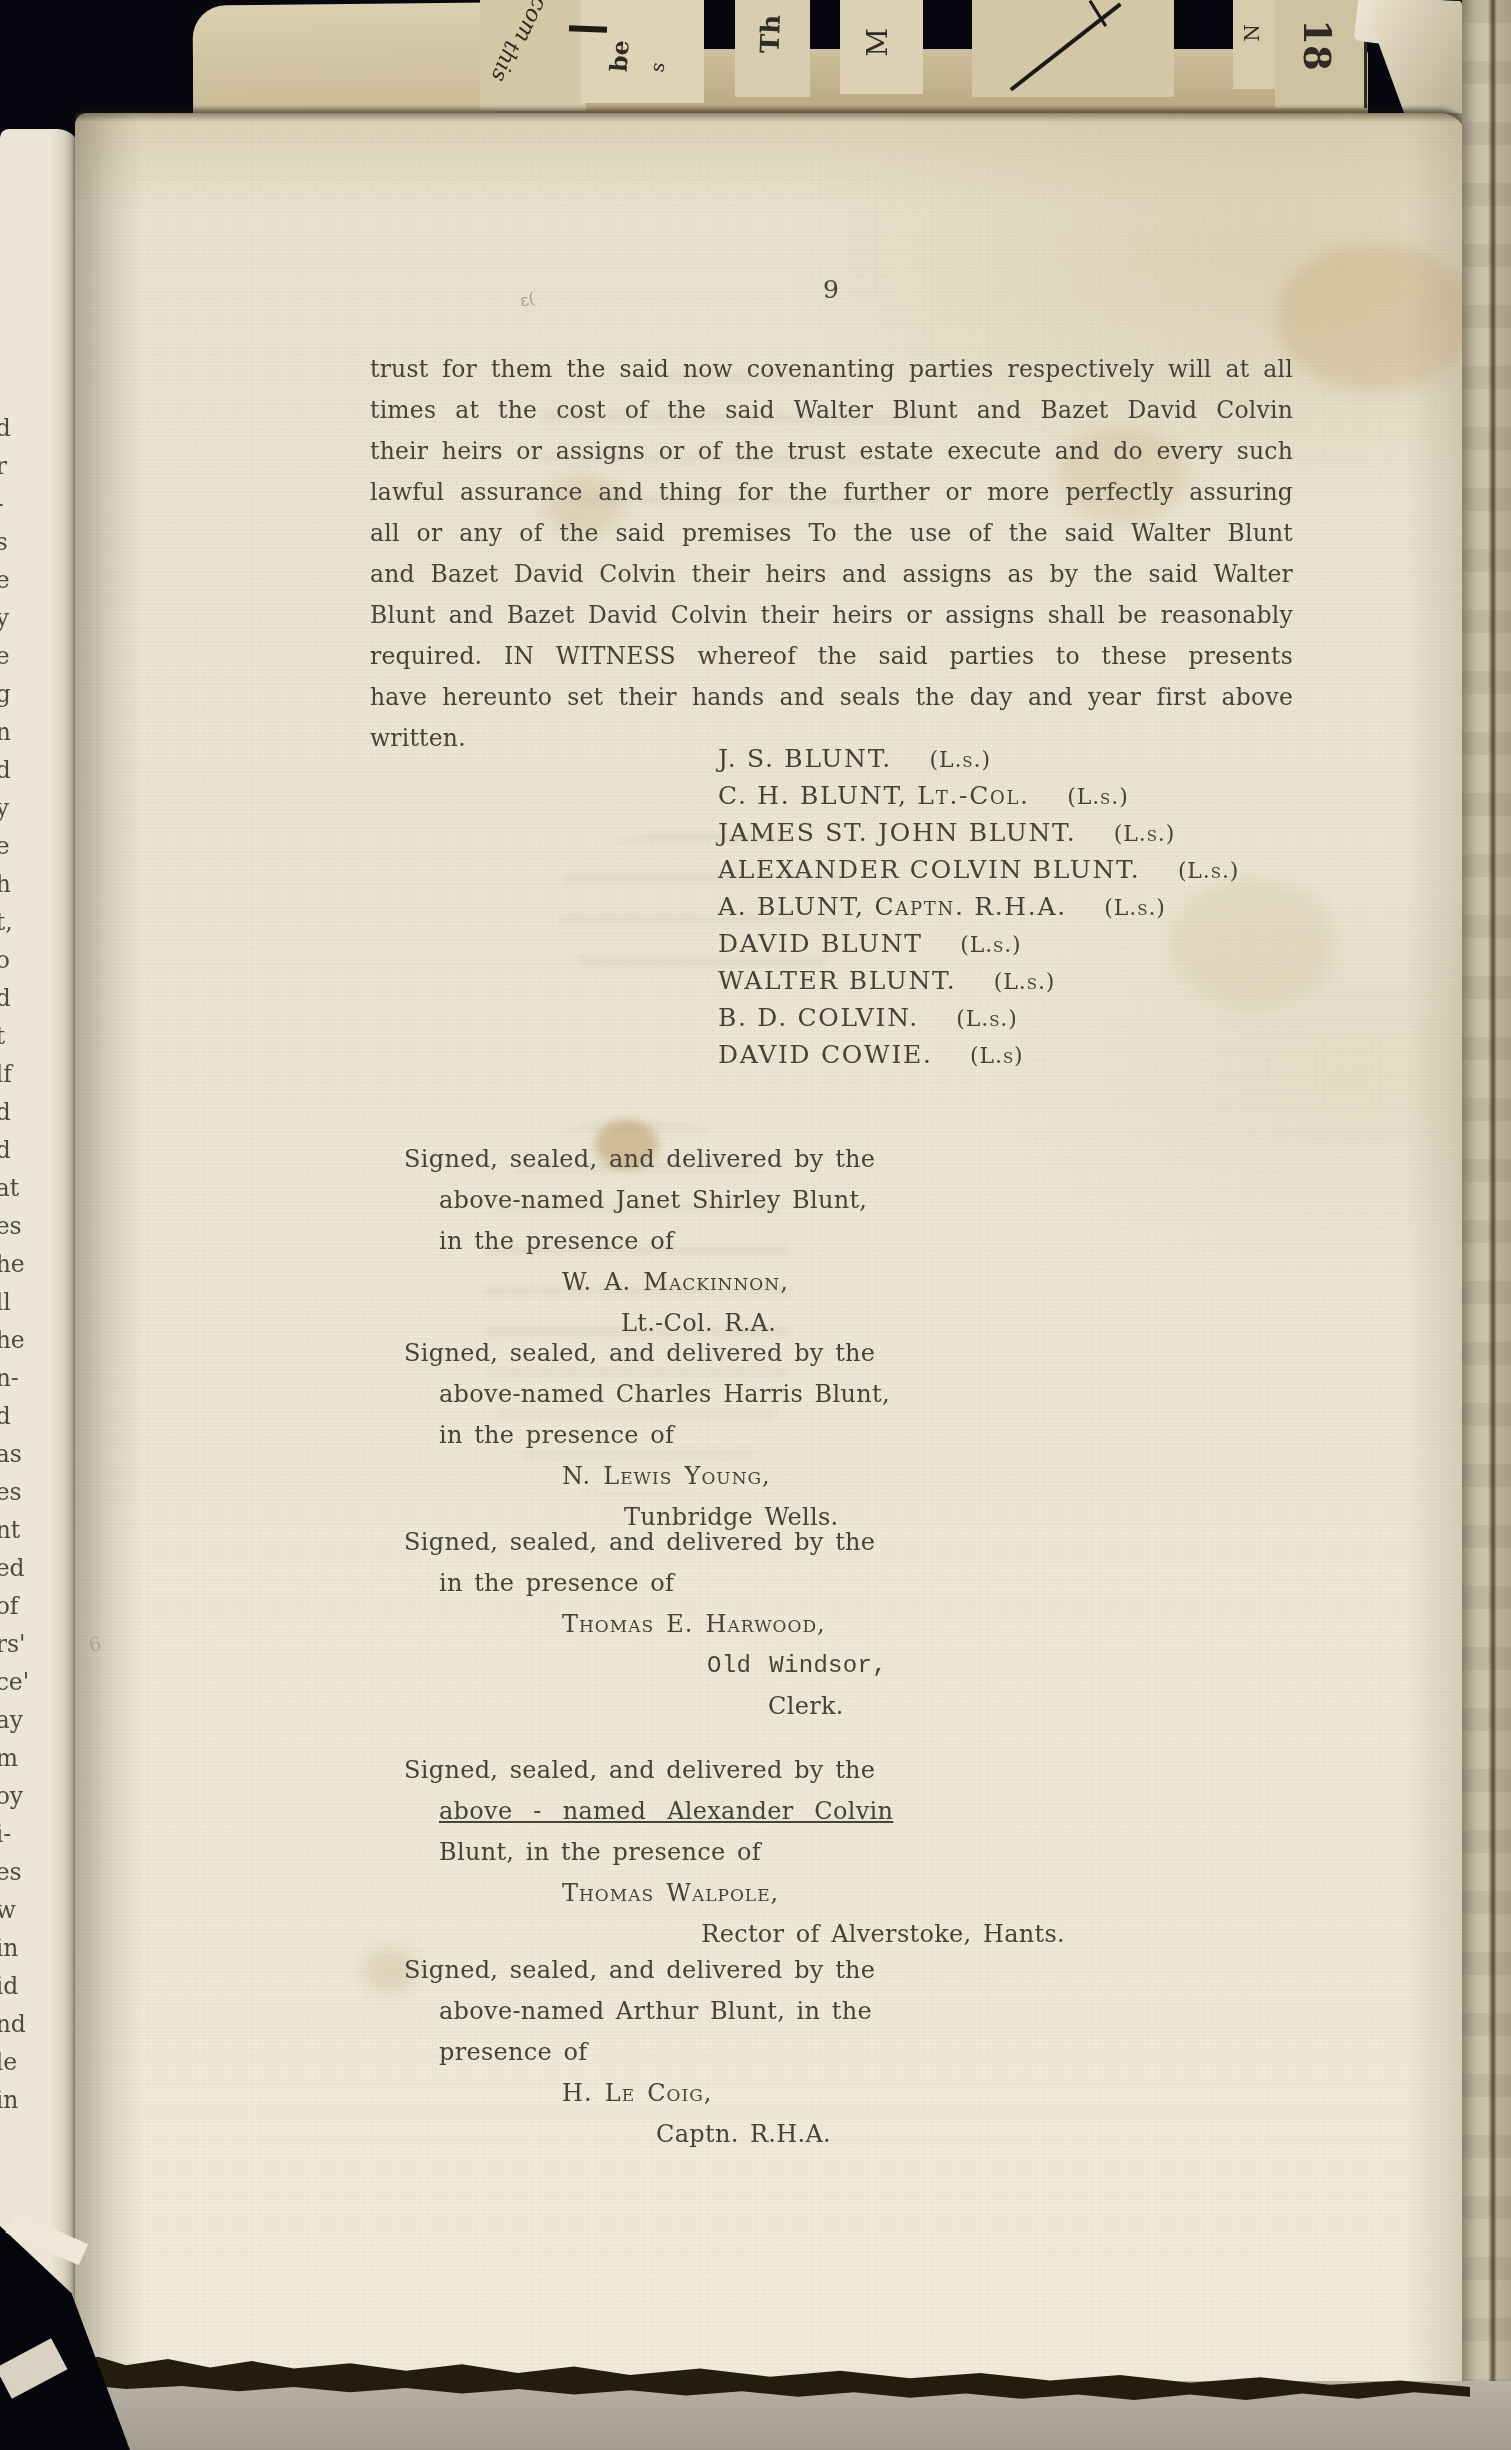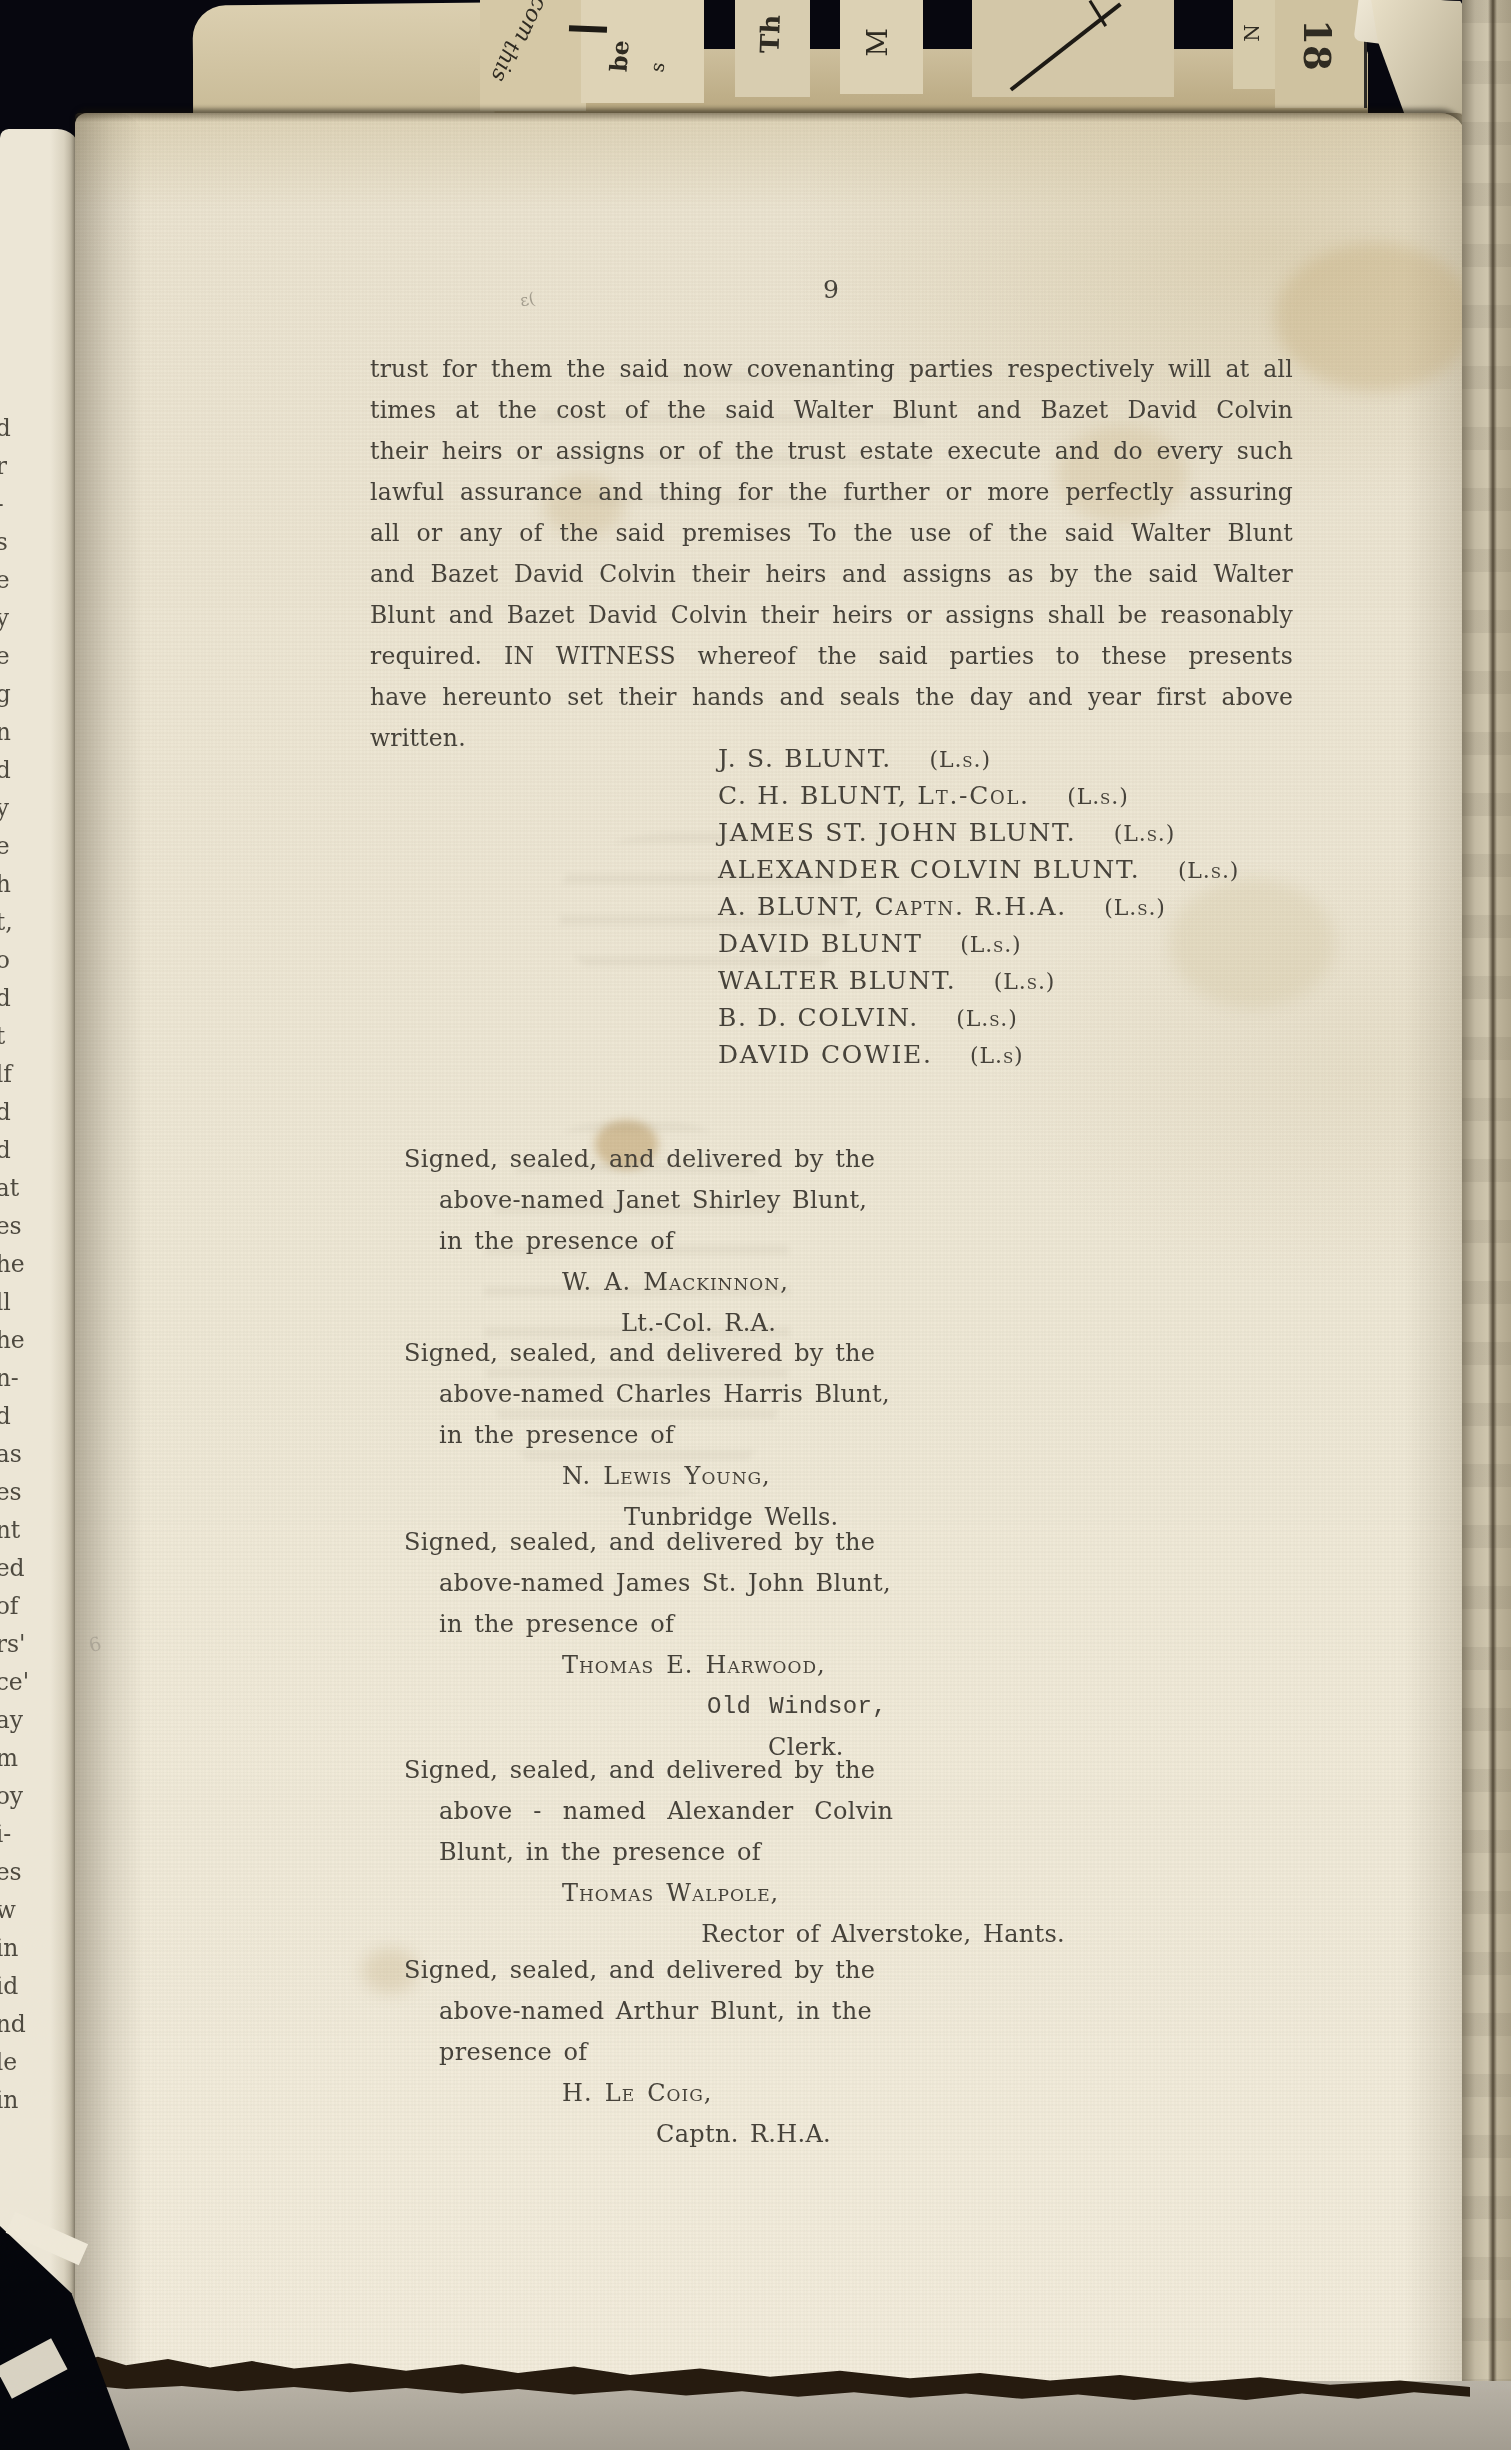--- a/index.html
+++ b/index.html
@@ -105,21 +105,21 @@
   .att:nth-of-type(1){top:1026px;}
   .att:nth-of-type(2){top:1220px;}
   .att:nth-of-type(3){top:1409px;}
   .att:nth-of-type(4){top:1637px;}
   .att:nth-of-type(5){top:1837px;}
   .att:nth-of-type(1) .det0{margin-left:217px;}
   .att:nth-of-type(2) .det0{margin-left:220px;}
   .att:nth-of-type(3) .det0{margin-left:303px;font-family:Liberation Mono, monospace;}
   .att:nth-of-type(3) .det1{margin-left:364px;}
   .att:nth-of-type(4) .det0{text-align:right;}
-  .att:nth-of-type(4) .l2{word-spacing:13px;}
+  .att:nth-of-type(4) .l2{word-spacing:13px;text-decoration:underline;}
   .att:nth-of-type(5) .det0{margin-left:252px;}
 
   
   .right-band{position:absolute;left:1462px;top:0;width:50px;height:2450px;
               background:linear-gradient(90deg,#8f8671 0,#c3baa3 26%,#cfc6ae 52%,#564c3a 62%,
                                          #beb49b 70%,#aea48b 100%);}
   .right-band::after{content:"";position:absolute;inset:0;
               background:repeating-linear-gradient(180deg,rgba(60,52,38,.08) 0 22.6px,transparent 22.6px 61px);}
 
   
@@ -372,21 +372,20 @@
     <div class="l l1">Signed, sealed, and delivered by the</div>
     <div class="l l2">above-named Charles Harris Blunt,</div>
     <div class="l l3">in the presence of</div>
     <div class="wit">N. Lewis Young,</div>
     <div class="det det0">Tunbridge Wells.</div>
 
   </div>
 
   <div class="att">
     <div class="l l1">Signed, sealed, and delivered by the</div>
-    <div class="l l2">above-named James St. John Blunt,</div>
     <div class="l l3">in the presence of</div>
     <div class="wit">Thomas E. Harwood,</div>
     <div class="det det0">Old Windsor,</div>
     <div class="det det1">Clerk.</div>
   </div>
 
   <div class="att">
     <div class="l l1">Signed, sealed, and delivered by the</div>
     <div class="l l2">above - named Alexander Colvin</div>
     <div class="l l3">Blunt, in the presence of</div>

